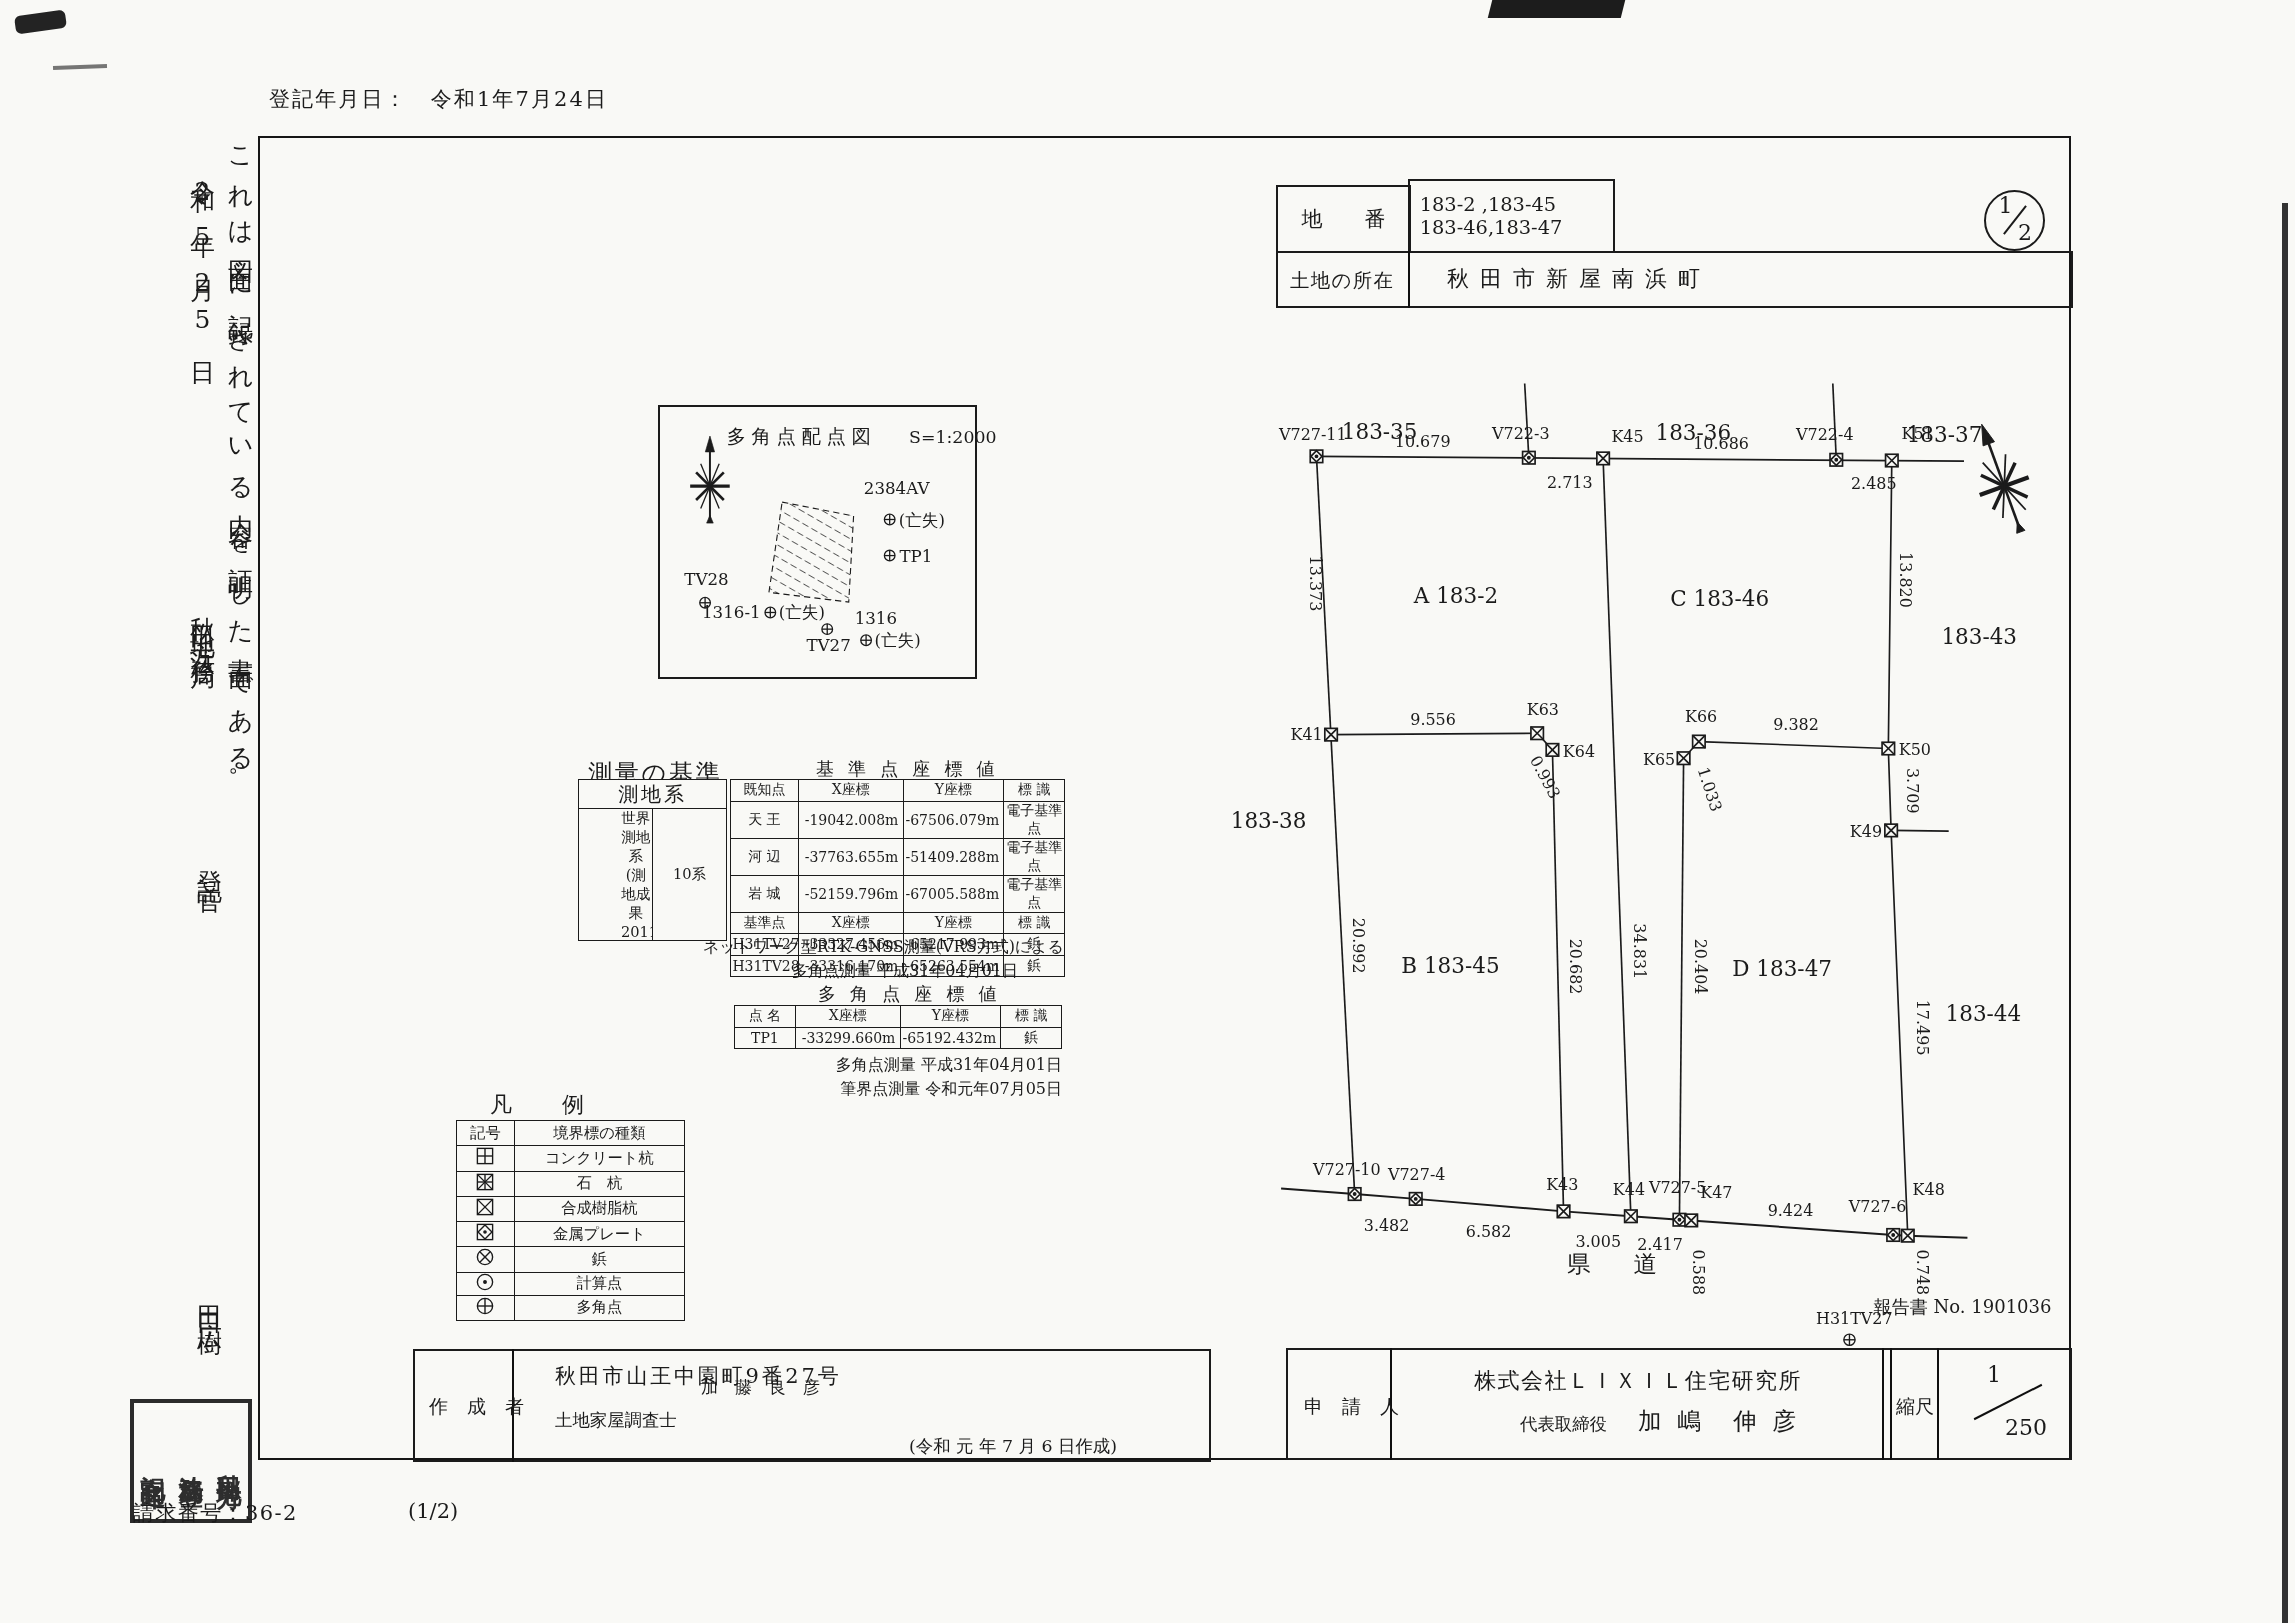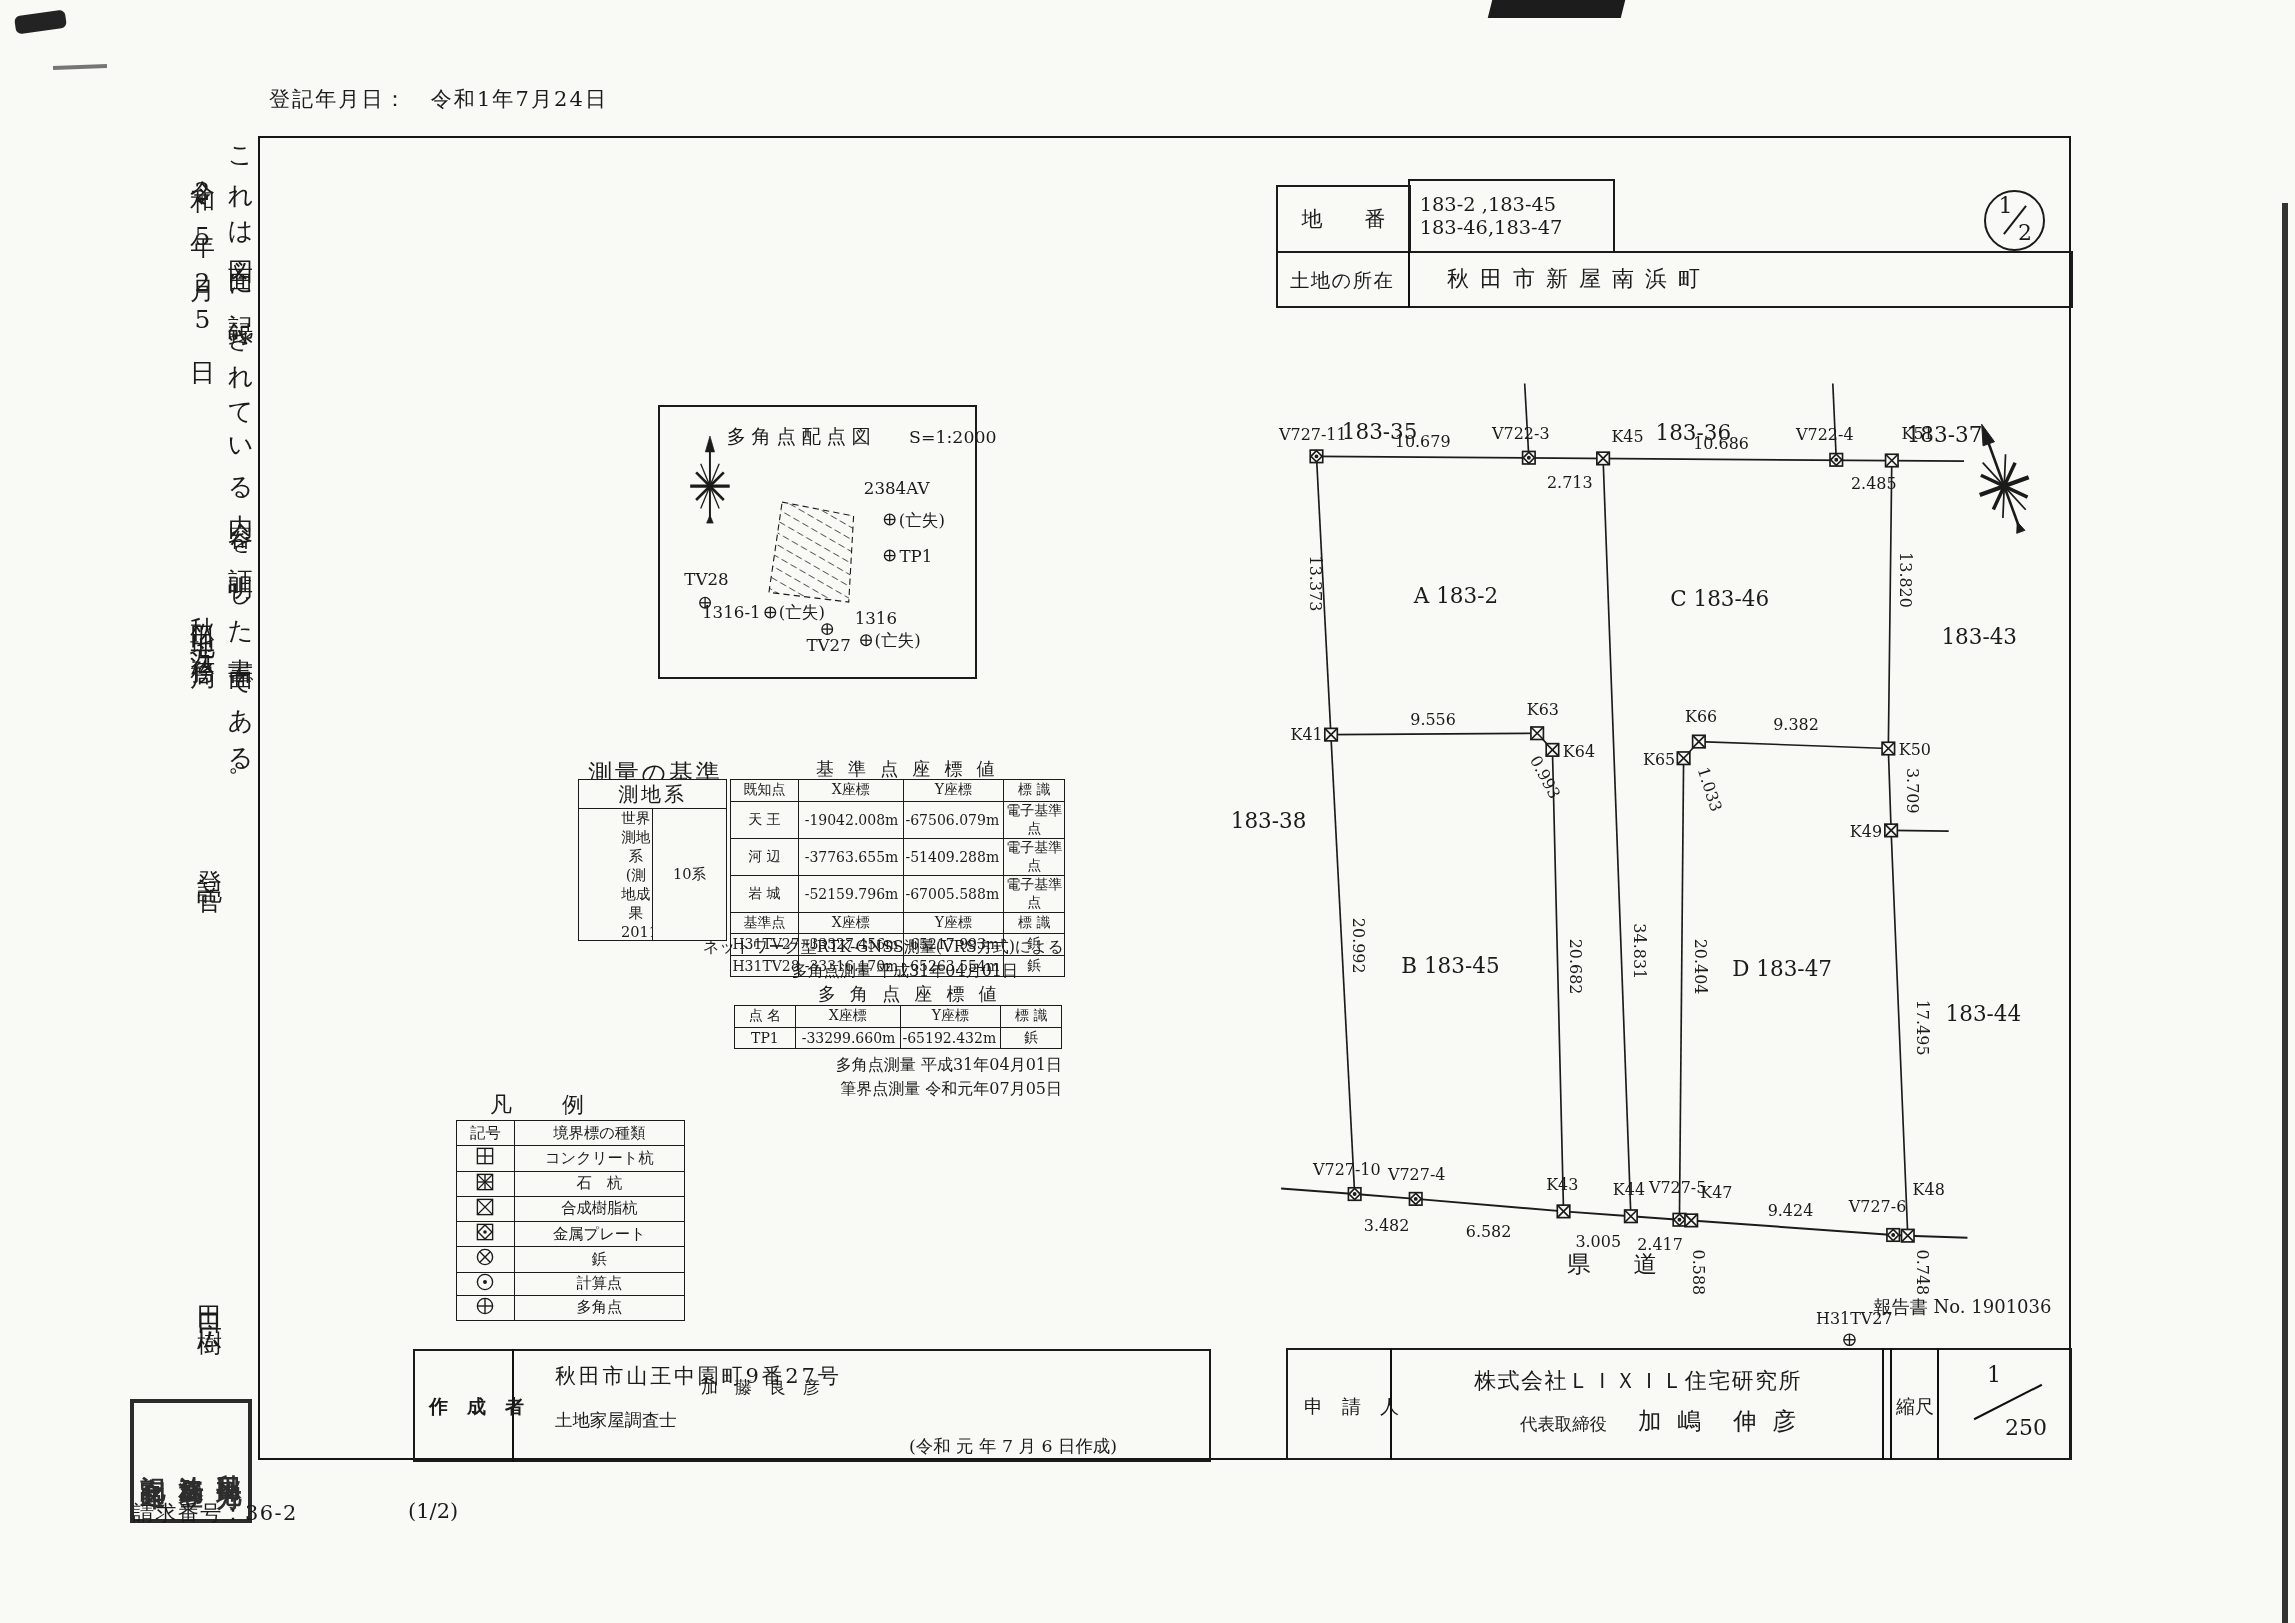--- a/index.html
+++ b/index.html
@@ -407,21 +407,21 @@
       <text x="2568" y="1406" text-anchor="middle">D 183-47</text>
       <text x="2858" y="1470" text-anchor="middle">183-44</text>
     </g>
 
     <text x="2330" y="1832" text-anchor="middle" style="font-size:34px;letter-spacing:14px;">県　道</text>
     <text x="2828" y="1892" text-anchor="middle" style="font-size:26px;">報告書 No. 1901036</text>
   </svg>
 
   <div class="box" style="left:413px;top:1349px;width:798px;height:113px;"></div>
   <div class="artifact" style="left:512px;top:1349px;width:2.1px;height:113px;"></div>
-  <div class="t" style="left:429px;top:1394px;font-size:19px;font-weight:bold;">作　成　者</div>
+  <div class="t" style="left:429px;top:1394px;font-size:19px;">作　成　者</div>
   <div class="t" style="left:555px;top:1362px;font-size:21px;letter-spacing:2.8px;">秋田市山王中園町9番27号</div>
   <div class="t" style="left:555px;top:1408px;font-size:17.4px;">土地家屋調査士</div>
   <div class="t" style="left:701px;top:1376px;font-size:17px;">加　藤　良　彦</div>
   <div class="t" style="left:909px;top:1434px;font-size:17.4px;">(令和 元 年 7 月 6 日作成)</div>
 
   <div class="box" style="left:1286px;top:1348px;width:786px;height:112px;"></div>
   <div class="artifact" style="left:1390px;top:1348px;width:2.1px;height:112px;"></div>
   <div class="artifact" style="left:1882px;top:1348px;width:2.1px;height:112px;"></div>
   <div class="artifact" style="left:1890px;top:1348px;width:2.1px;height:112px;"></div>
   <div class="artifact" style="left:1937px;top:1348px;width:2.1px;height:112px;"></div>

